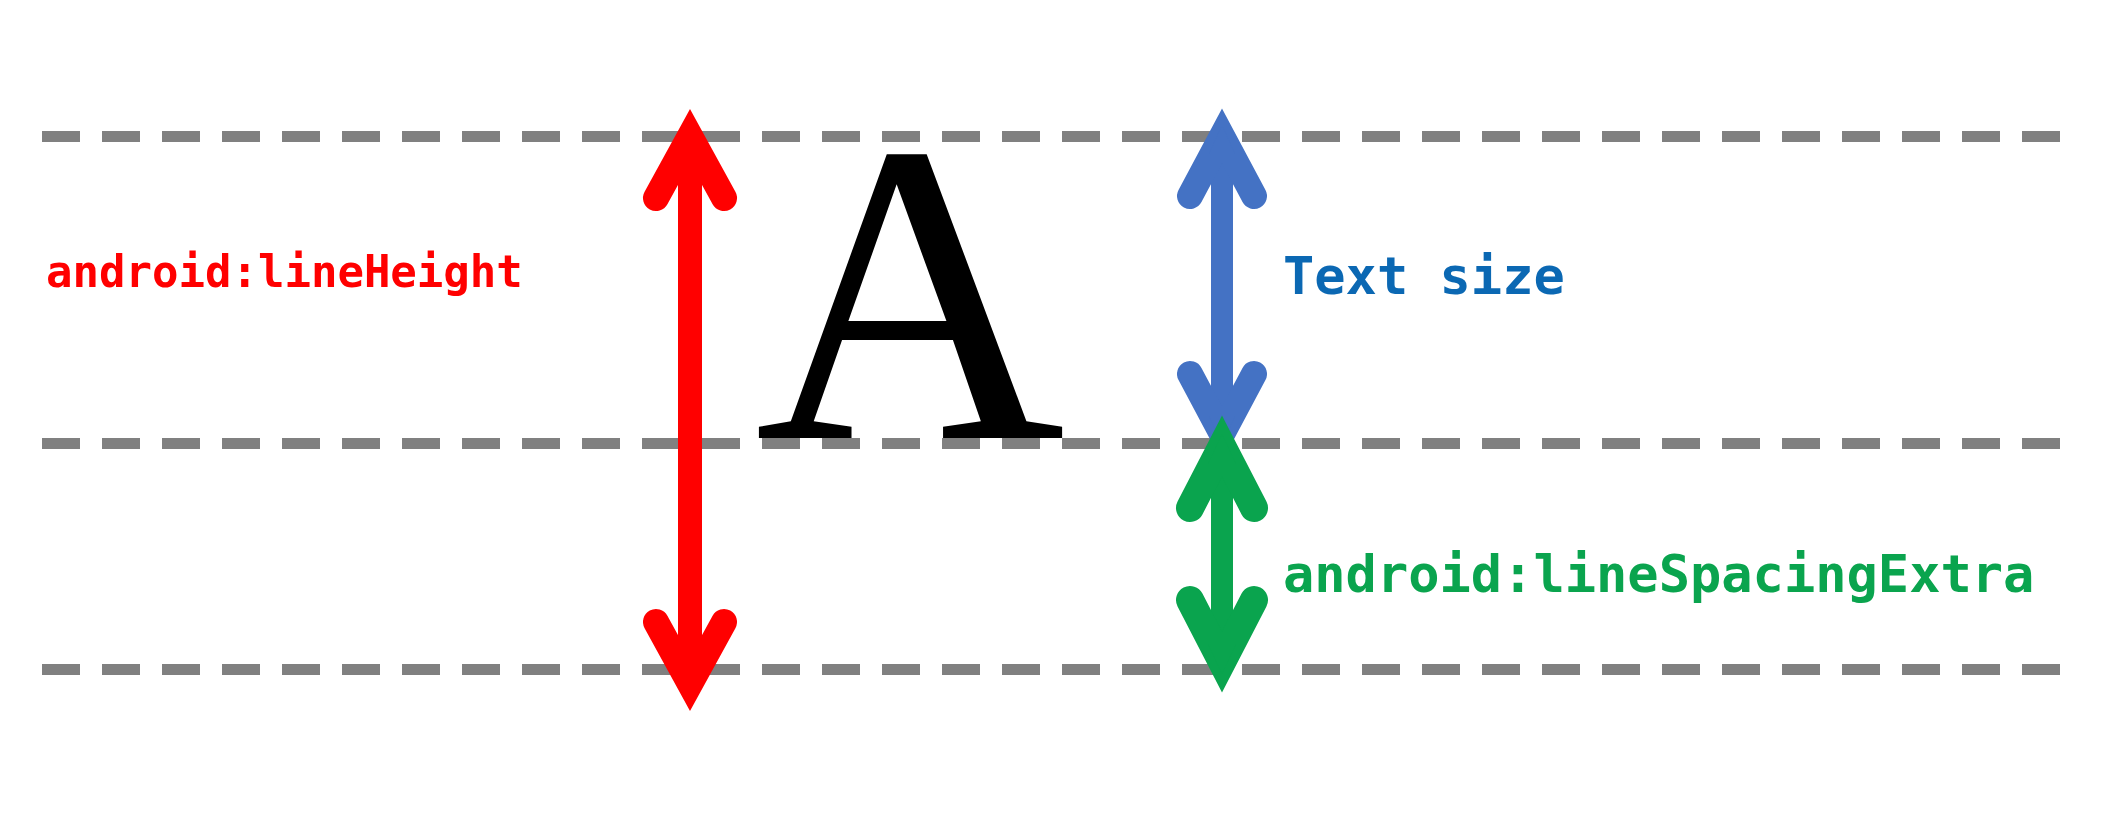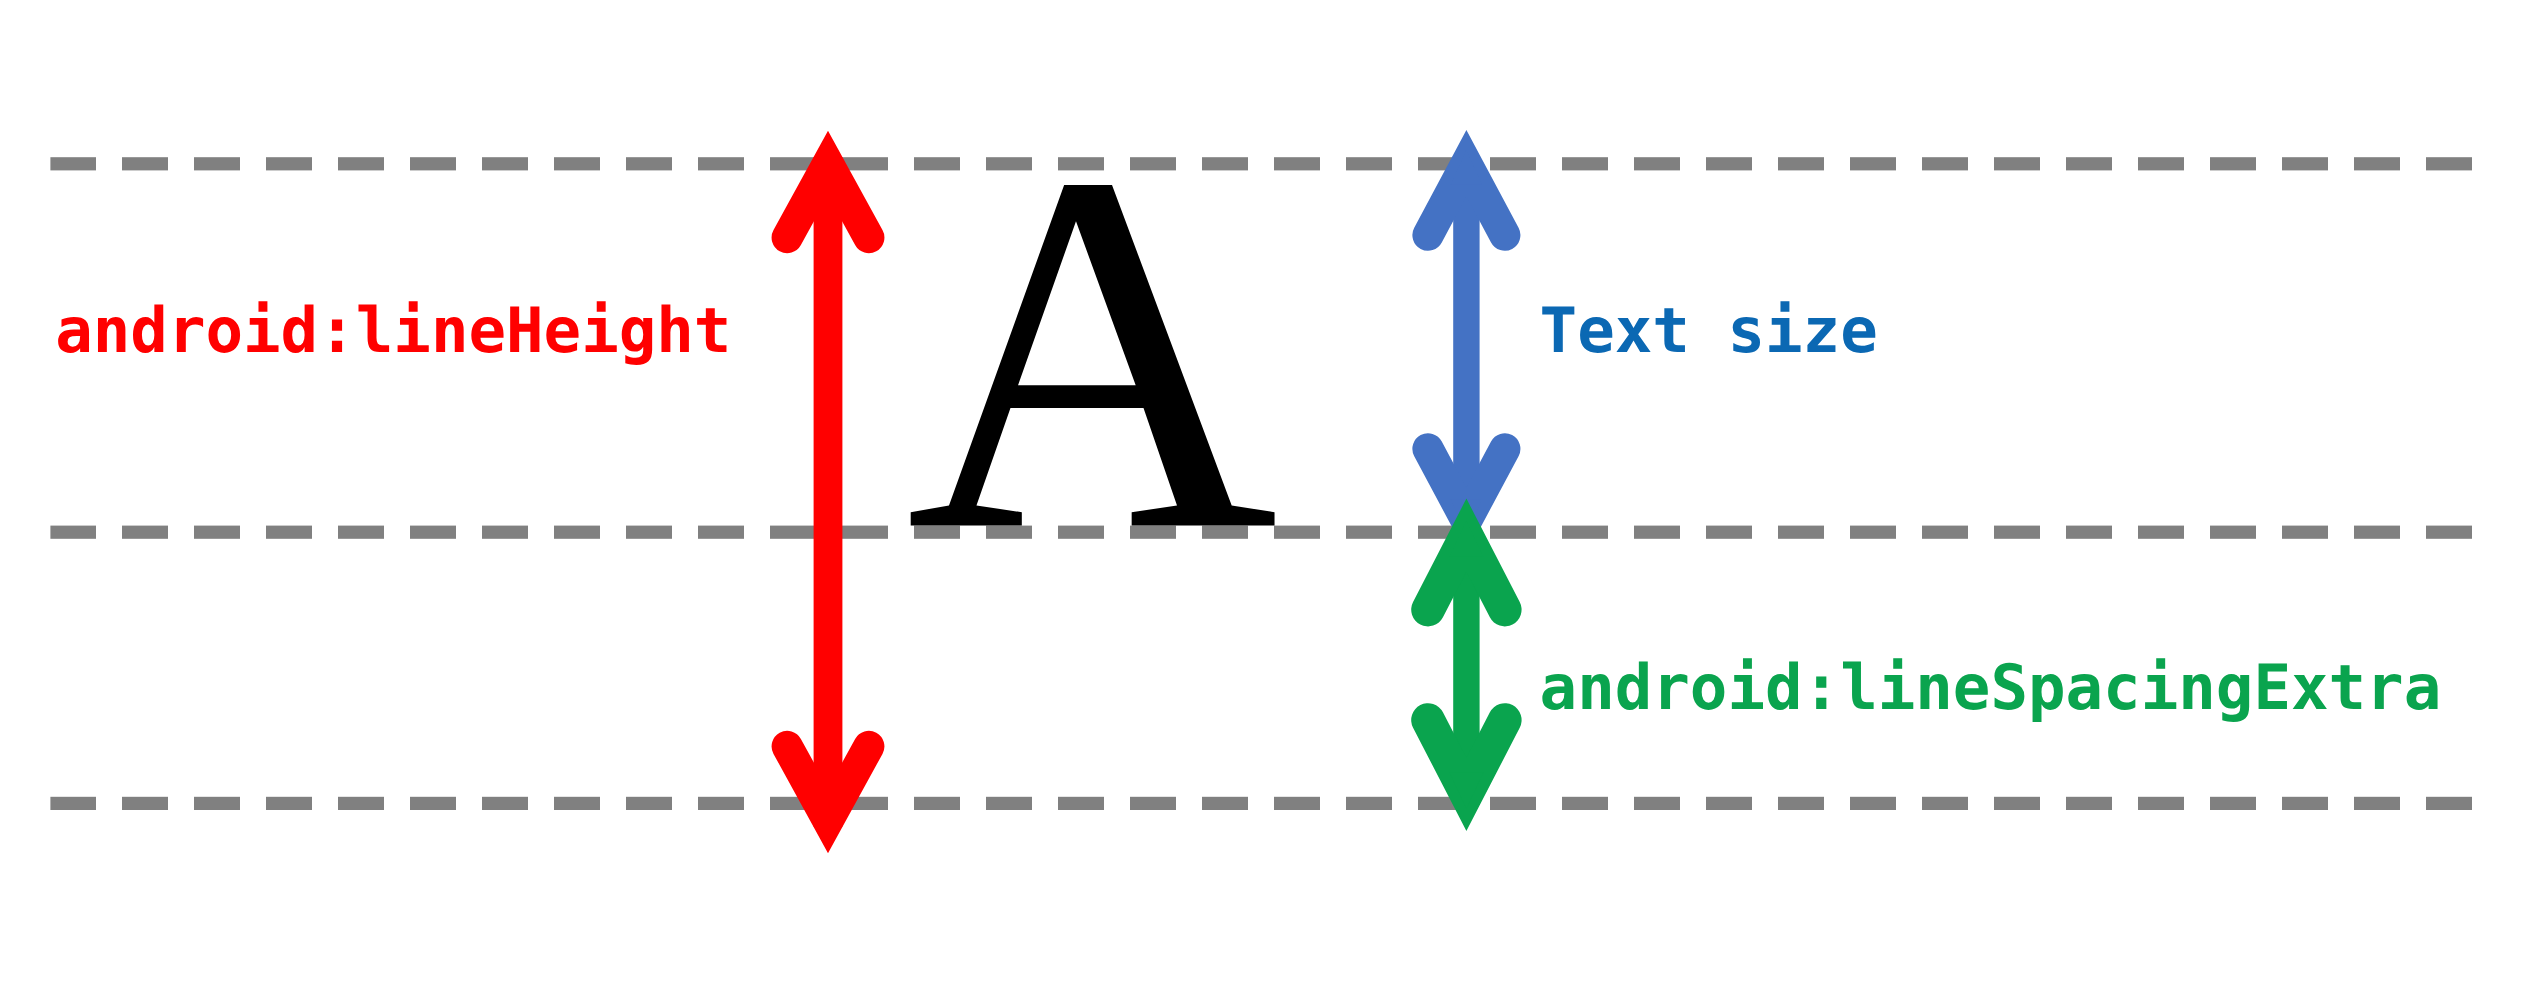--- a/index.html
+++ b/index.html
@@ -64,21 +64,21 @@
   .label {
     position: absolute;
     font-family: "DejaVu Sans Mono", monospace;
     font-weight: bold;
     white-space: nowrap;
     line-height: 1;
   }
   #label-line-height {
     left: 46px;
     top: 250px;
-    font-size: 52px;
+    font-size: 44px;
     color: #ff0000;
     text-align: right;
   }
   #label-text-size {
     left: 1283px;
     top: 250px;
     font-size: 52px;
     color: #0b68b3;
   }
   #label-line-spacing {

